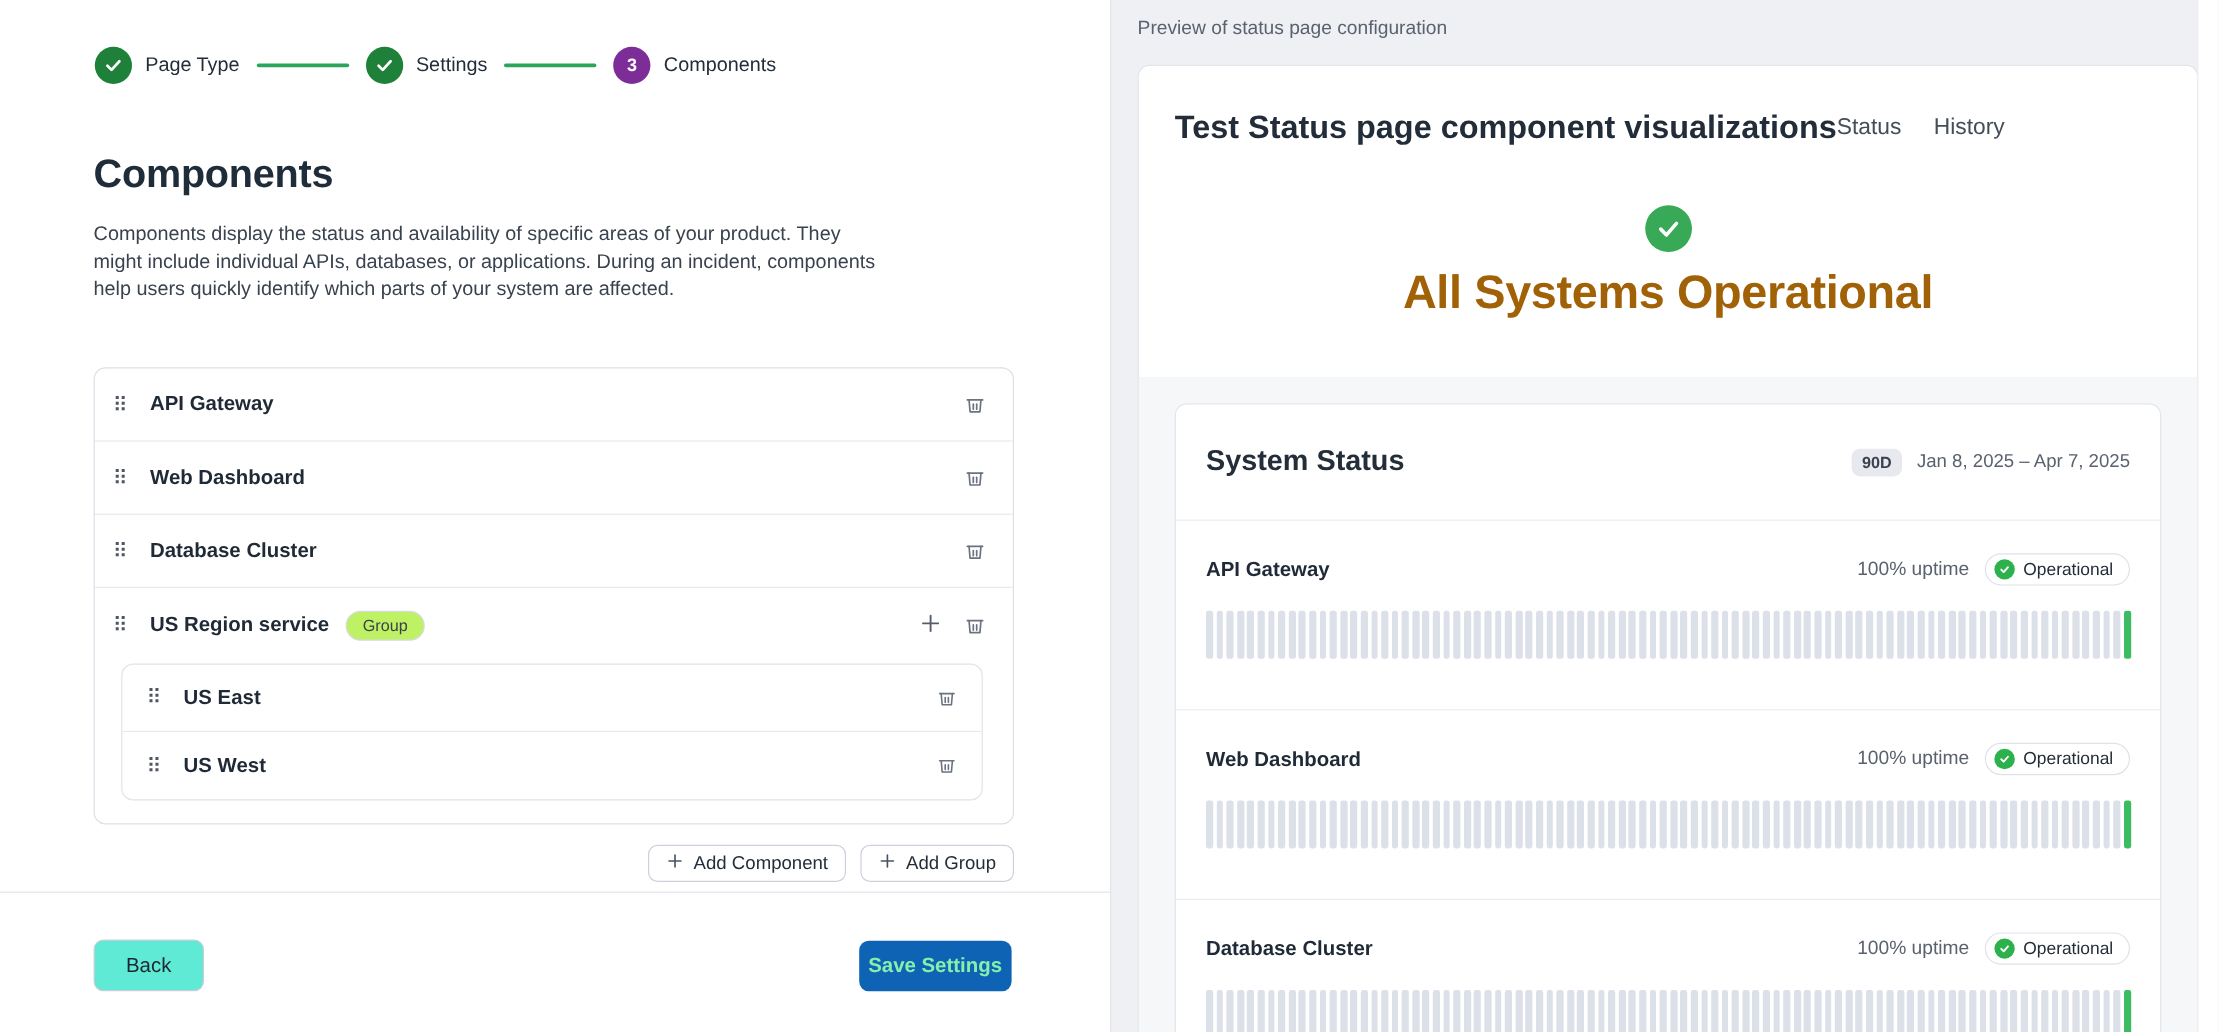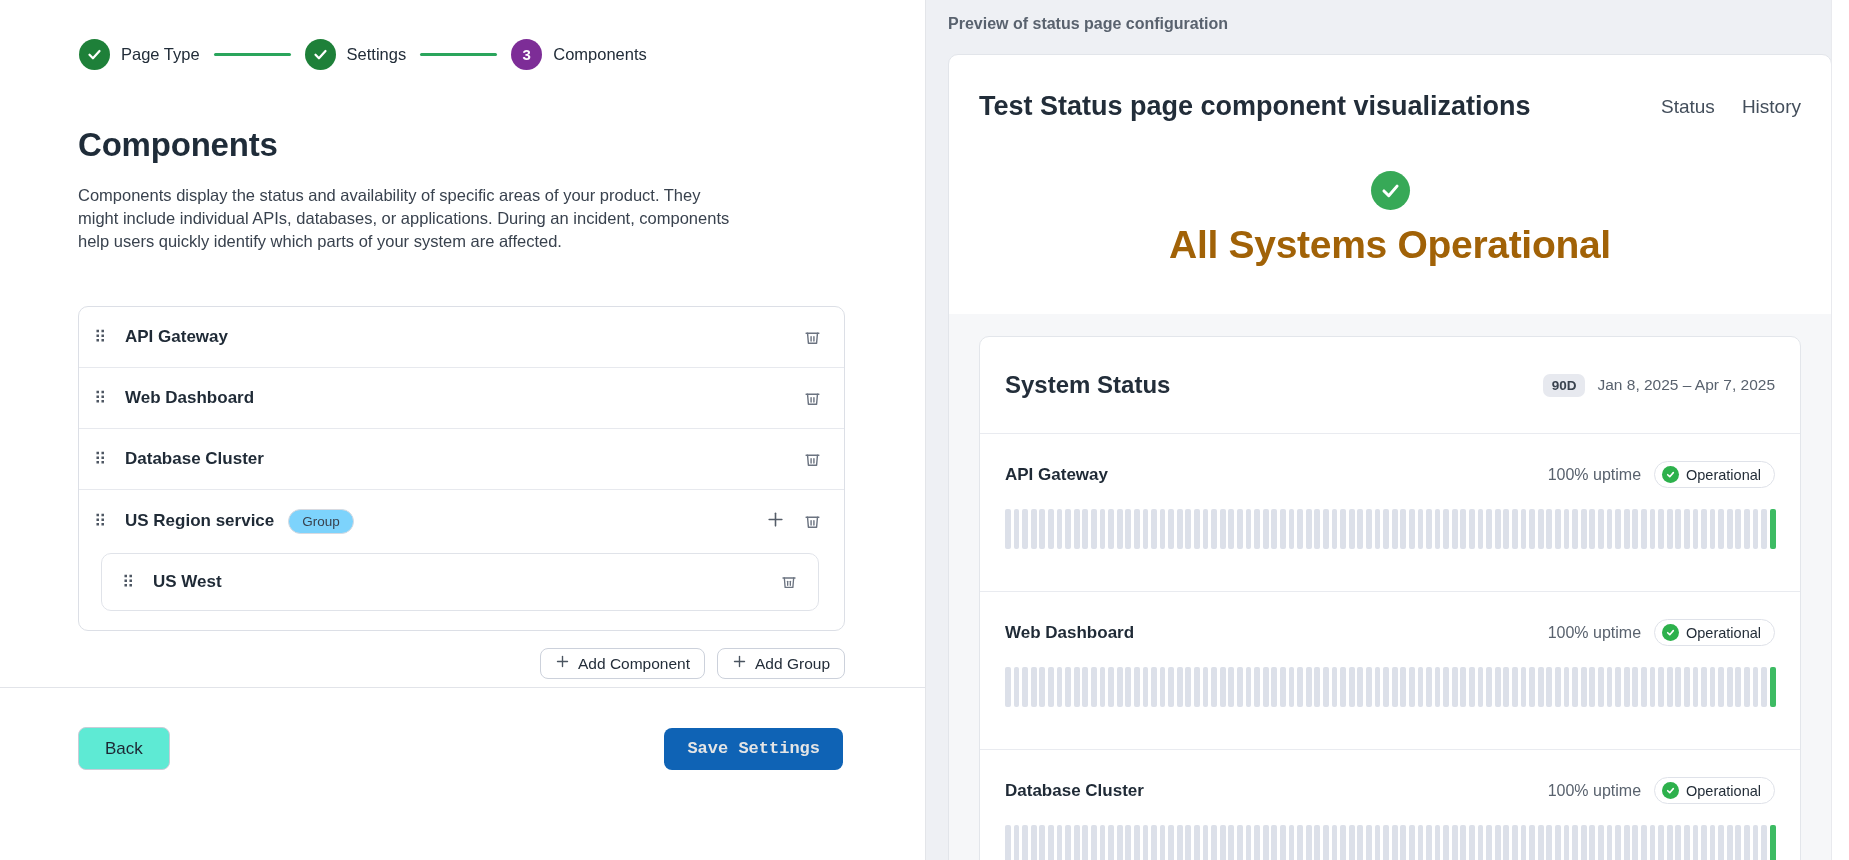--- a/index.html
+++ b/index.html
@@ -28,21 +28,21 @@
   .page-desc { margin:20px 0 0 78px; width:664px; font-size:16.5px; line-height:1.4; color:#39424e; }
 
   .list-card { margin:53px 0 0 78px; width:767px; border:1px solid #dcdfe6; border-radius:10px; background:#fff; overflow:hidden; }
   .comp-row { display:flex; align-items:center; height:61px; padding:0 23px 0 15px; border-bottom:1px solid #e7e9ee; }
   .drag { color:#4d5662; font-size:17px; line-height:1; width:18px; cursor:grab; }
   .drag::before { content:"⠿"; }
   .comp-name { margin-left:13px; font-weight:700; font-size:17px; color:#1f2a36; }
   .icon-btn { margin-left:auto; background:none; border:none; color:#6b7380; cursor:pointer; display:flex; align-items:center; }
   .icon-btn svg { display:block; }
   .group-head { display:flex; align-items:center; height:62px; padding:0 23px 0 15px; }
-  .group-badge { margin-left:14px; border:1px solid #d7dae1; border-radius:999px; padding:4px 13px; font-size:13.5px; color:#39424e; background:#7dd3fc; }
+  .group-badge { margin-left:14px; border:1px solid #d7dae1; border-radius:999px; padding:4px 13px; font-size:13.5px; color:#39424e; background:#bef264; }
   .plus-btn { margin-left:auto; background:none; border:none; color:#555d68; cursor:pointer; display:flex; }
   .group-head .icon-btn { margin-left:19px; }
   .nested-card { margin:1px 25px 19px 22px; border:1px solid #e0e3e9; border-radius:10px; overflow:hidden; }
   .nested-card .comp-row { height:56px; padding:0 21px 0 20px; }
   .nested-card .comp-row:last-child { border-bottom:none; }
 
   .add-row { display:flex; justify-content:flex-end; gap:12px; margin:17px 80px 0 0; }
   .add-btn {
     display:flex; align-items:center; gap:8px; height:31px; padding:0 14px;
     border:1px solid #ccd1db; border-radius:8px; background:#fff;
@@ -52,33 +52,33 @@
   .add-btn svg { color:#4a5460; }
 
   .footer-rule { height:1px; background:#e2e4e9; margin-top:8px; }
   .footer { display:flex; justify-content:space-between; align-items:center; margin:39px 82px 0 78px; }
   .back-btn {
     height:43px; padding:0 26px; border:1px solid #c8cdd8; border-radius:8px;
     background:#5eead4; font-size:17px; color:#1d2733; cursor:pointer;
     font-family:"Liberation Sans","DejaVu Sans",sans-serif;
   }
   .save-btn {
-    height:42px; padding:0 23px; border:none; border-radius:8px;
-    background:var(--accent-blue,#0f63b5); color:#e5e5e5; font-size:17px; font-weight:600; cursor:pointer;
-    font-family:Liberation Mono, monospace;
+    height:42px; padding:0 8px; border:none; border-radius:8px;
+    background:var(--accent-blue,#0f63b5); color:#86efac; font-size:17px; font-weight:600; cursor:pointer;
+    font-family:Liberation Sans, sans-serif;
   }
 
   
   .right { flex:1; background:#eef0f4; border-left:1px solid #e3e5e9; position:relative; overflow:hidden; padding-left:22px; }
-  .preview-caption { margin-top:15px; font-size:16px; color:#59626e;font-weight:bold; }
+  .preview-caption { margin-top:15px; font-size:16px; color:#59626e; }
   .preview-card {
     margin-top:21px; width:884px; height:840px; background:#fff;
     border:1px solid #e2e5ea; border-radius:10px; display:flex; flex-direction:column; overflow:hidden;
   }
-  .pc-header { display:flex; align-items:center; justify-content:space-between; padding:36px 30px 0;gap:39px; }
+  .pc-header { display:flex; align-items:center; padding:36px 30px 0; }
   .pc-title { font-size:27px; font-weight:700; color:#222d39; }
   .pc-nav { display:flex; gap:27px; }
   .pc-nav a { font-size:19px; color:#434e5b; text-decoration:none; cursor:pointer; }
 
   .hero { text-align:center; padding:49px 0 47px; }
   .hero-check {
     width:39px; height:39px; border-radius:50%; background:var(--hero-green,#37a957);
     margin:0 auto; display:flex; align-items:center; justify-content:center;
   }
   .hero-title { margin-top:13px; font-size:39px; font-weight:700; color:#a16207; letter-spacing:-0.3px; }
@@ -207,20 +207,34 @@
                 <path d="M19 6l-1.2 14H6.2L5 6"></path>
                 <path d="M10 11v6"></path>
                 <path d="M14 11v6"></path>
               </svg>
             </span>
         </button>
       </div>
       <div class="nested-card">
         <div class="comp-row">
           <span class="drag"></span>
+          <span class="comp-name">US East</span>
+          <button class="icon-btn">
+            <span>
+                <svg width="16" height="18" viewBox="0 0 24 24" fill="none" stroke="currentColor" stroke-width="2" stroke-linecap="round" stroke-linejoin="round">
+                  <path d="M3 6h18"></path>
+                  <path d="M19 6l-1.2 14H6.2L5 6"></path>
+                  <path d="M10 11v6"></path>
+                  <path d="M14 11v6"></path>
+                </svg>
+              </span>
+          </button>
+        </div>
+        <div class="comp-row">
+          <span class="drag"></span>
           <span class="comp-name">US West</span>
           <button class="icon-btn">
             <span>
                 <svg width="16" height="18" viewBox="0 0 24 24" fill="none" stroke="currentColor" stroke-width="2" stroke-linecap="round" stroke-linejoin="round">
                   <path d="M3 6h18"></path>
                   <path d="M19 6l-1.2 14H6.2L5 6"></path>
                   <path d="M10 11v6"></path>
                   <path d="M14 11v6"></path>
                 </svg>
               </span>

